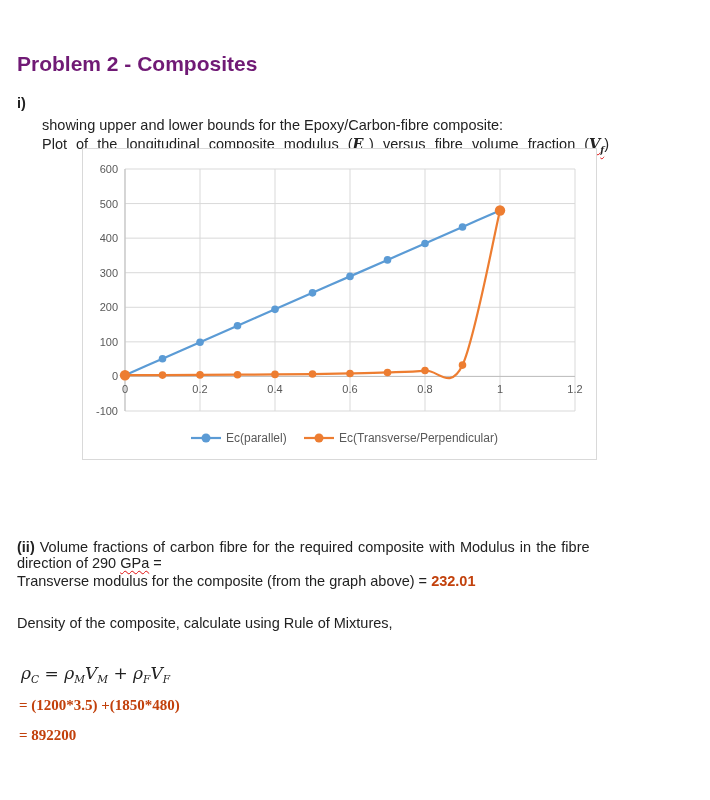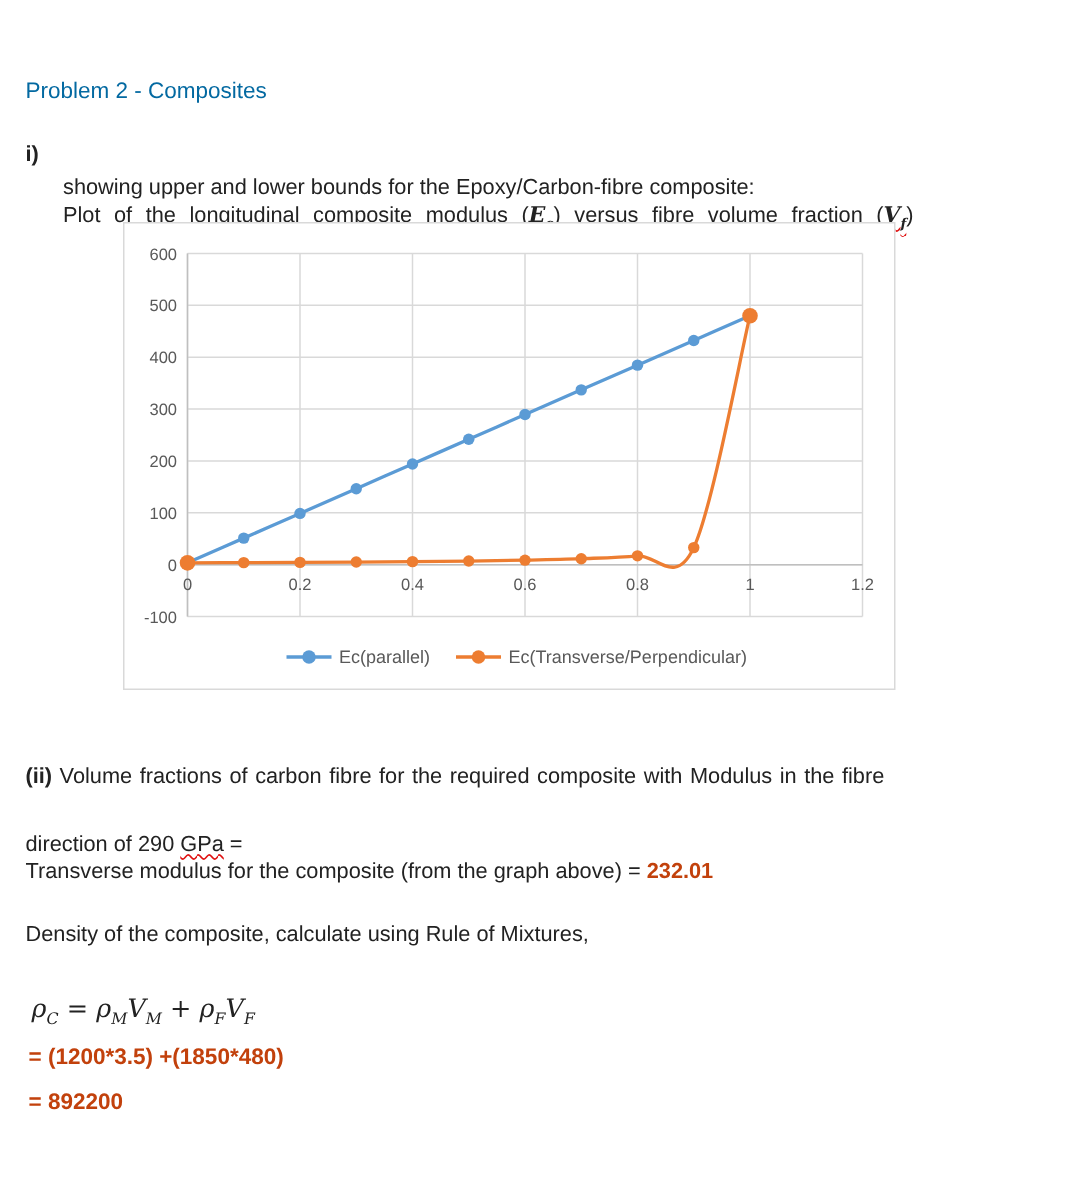--- a/index.html
+++ b/index.html
@@ -1,41 +1,41 @@
 <!DOCTYPE html>
 <html><head>
 <meta charset="utf-8">
 <style>
   html,body{margin:0;padding:0;}
   body{
     width:710px;height:800px;position:relative;background:#ffffff;
     font-family:"Liberation Sans",sans-serif;color:#222;overflow:hidden;
   }
   .abs{position:absolute;}
-  .doc-title{font-size:15px;font-weight:normal;color:#0369a1;}
+  .doc-title{font-size:21px;font-weight:bold;color:#701a75;}
   .body-line{font-size:14.5px;line-height:22px;white-space:nowrap;}
   .b{font-weight:bold;}
   .i{font-style:italic;}
   .red{color:#c2410c;}
   .serif{font-family:"DejaVu Serif",serif;}
   sub{font-size:0.62em;line-height:0;}
   .wavy{
     text-decoration:underline wavy #e01010;
     text-decoration-thickness:1px;
     text-underline-offset:2px;
     text-decoration-skip-ink:none;
   }
   .ws-wide{word-spacing:5px;margin-top:41px;}
   .ws-slight{word-spacing:1px;}
   .chart-box{
     left:82px;top:148px;width:515px;height:312px;
     background:#fff;border:1px solid #d9d9d9;box-sizing:border-box;
   }
   .formula-line{font-size:17px;line-height:22px;white-space:nowrap;font-family:"DejaVu Serif",serif;}
-  .calc-line{font-size:15px;line-height:20px;white-space:nowrap;}
+  .calc-line{font-size:15px;line-height:20px;white-space:nowrap;font-family:Liberation Serif, serif;}
 </style>
 </head>
 <body>
 
 <div class="abs doc-title" style="left:17px;top:52px;">Problem 2 - Composites</div>
 
 <div class="abs body-line b" style="left:17px;top:92px;">i)</div>
 <div class="abs body-line ws-wide" style="left:42px;top:92px;"><span>Plot of the longitudinal composite modulus (</span><span class="b i serif wavy">E</span><sub class="b i serif wavy">c</sub><span>) versus fibre volume fraction (</span><span class="b i serif wavy">V</span><sub class="b i serif wavy">f</sub><span>)</span></div>
 <div class="abs body-line" style="left:42px;top:114px;"><span>showing upper and lower bounds for the Epoxy/Carbon-fibre composite:</span></div>
 
@@ -115,21 +115,21 @@
         </g>
         <g>
           <line x1="221" x2="251" y1="289" y2="289" stroke="#ED7D31" stroke-width="2.2"></line>
           <circle cx="236" cy="289" r="4.5" fill="#ED7D31"></circle>
           <text x="256" y="293">Ec(Transverse/Perpendicular)</text>
         </g>
       </g>
     </svg>
 </div>
 
-<div class="abs body-line ws-slight" style="left:17px;top:507px;text-align:right;"><span class="b">(ii)</span><span> Volume fractions of carbon fibre for the required composite with Modulus in the fibre</span></div>
+<div class="abs body-line ws-slight" style="left:17px;top:536px;text-align:right;"><span class="b">(ii)</span><span> Volume fractions of carbon fibre for the required composite with Modulus in the fibre</span></div>
 <div class="abs body-line" style="left:17px;top:529px;margin-top:23px;"><span>direction of 290 </span><span class="wavy">GPa</span><span> =</span></div>
 
 <div class="abs body-line" style="left:17px;top:570px;"><span>Transverse modulus for the composite (from the graph above) = </span><span class="b red">232.01</span></div>
 
 <div class="abs body-line" style="left:17px;top:612px;"><span>Density of the composite, calculate using Rule of Mixtures,</span></div>
 
 <div class="abs formula-line" style="left:21px;top:662px;text-align:center;"><span class="i">ρ</span><sub class="i">C</sub><span> = </span><span class="i">ρ</span><sub class="i">M</sub><span class="i">V</span><sub class="i">M</sub><span> + </span><span class="i">ρ</span><sub class="i">F</sub><span class="i">V</span><sub class="i">F</sub></div>
 
 <div class="abs calc-line" style="left:19px;top:695px;"><span class="b red">= (1200*3.5) +(1850*480)</span></div>
 <div class="abs calc-line" style="left:19px;top:725px;"><span class="b red">= 892200</span></div>

